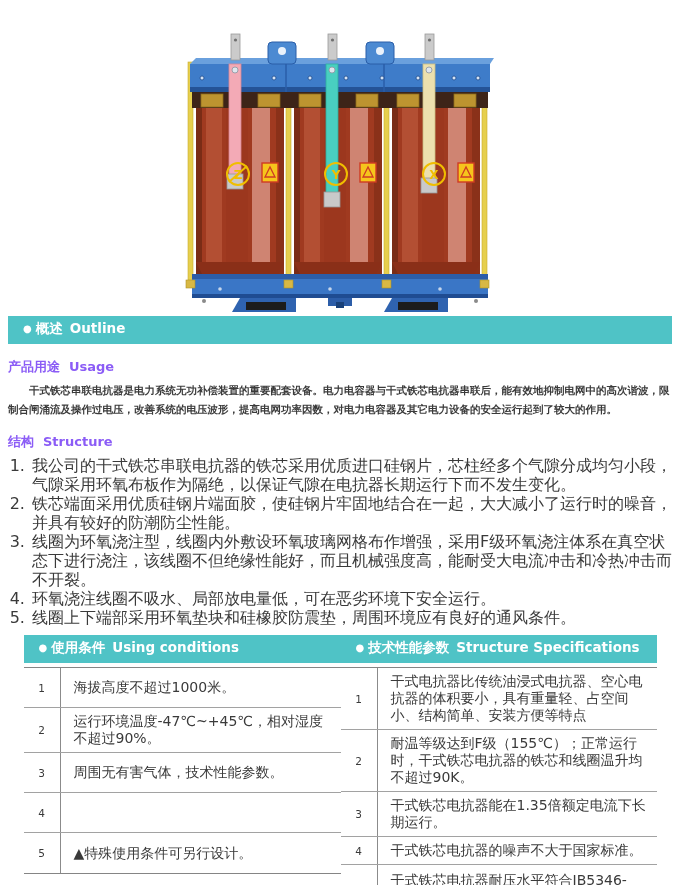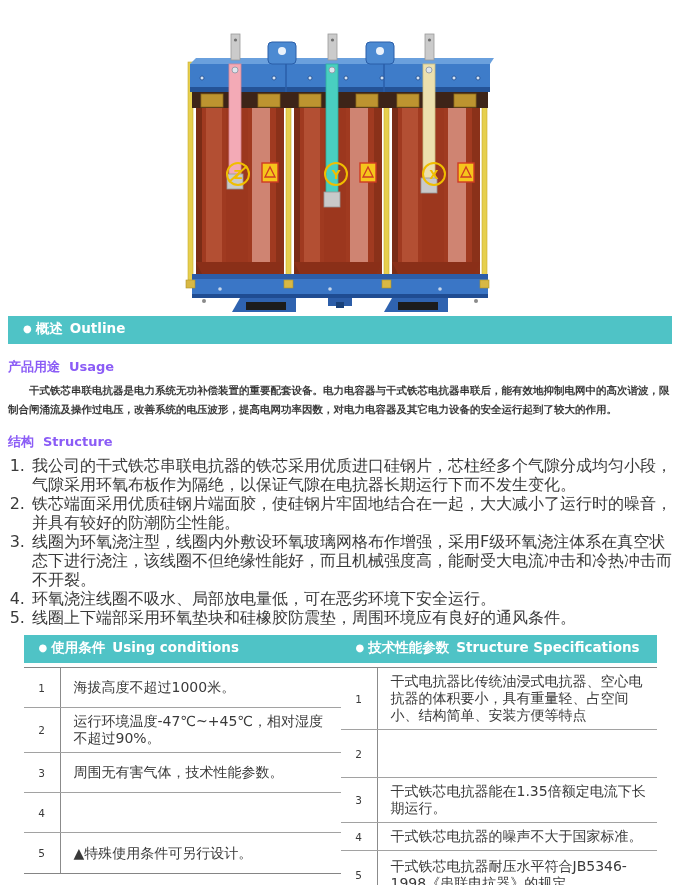--- a/index.html
+++ b/index.html
@@ -260,20 +260,21 @@
       <div class="bar">
         <span class="bullet">●</span><span>技术性能参数</span><span class="en">Structure Specifications</span>
       </div>
       <div class="tbl">
         <div class="trow h48">
           <div class="tnum">1</div>
           <div class="ttxt">干式电抗器比传统油浸式电抗器、空心电抗器的体积要小，具有重量轻、占空间小、结构简单、安装方便等特点</div>
         </div>
         <div class="trow h48">
           <div class="tnum">2</div>
+          <div class="ttxt">耐温等级达到F级（155℃）；正常运行时，干式铁芯电抗器的铁芯和线圈温升均不超过90K。</div>
         </div>
         <div class="trow h28">
           <div class="tnum">3</div>
           <div class="ttxt">干式铁芯电抗器能在1.35倍额定电流下长期运行。</div>
         </div>
         <div class="trow h28">
           <div class="tnum">4</div>
           <div class="ttxt">干式铁芯电抗器的噪声不大于国家标准。</div>
         </div>
         <div class="trow h48">

